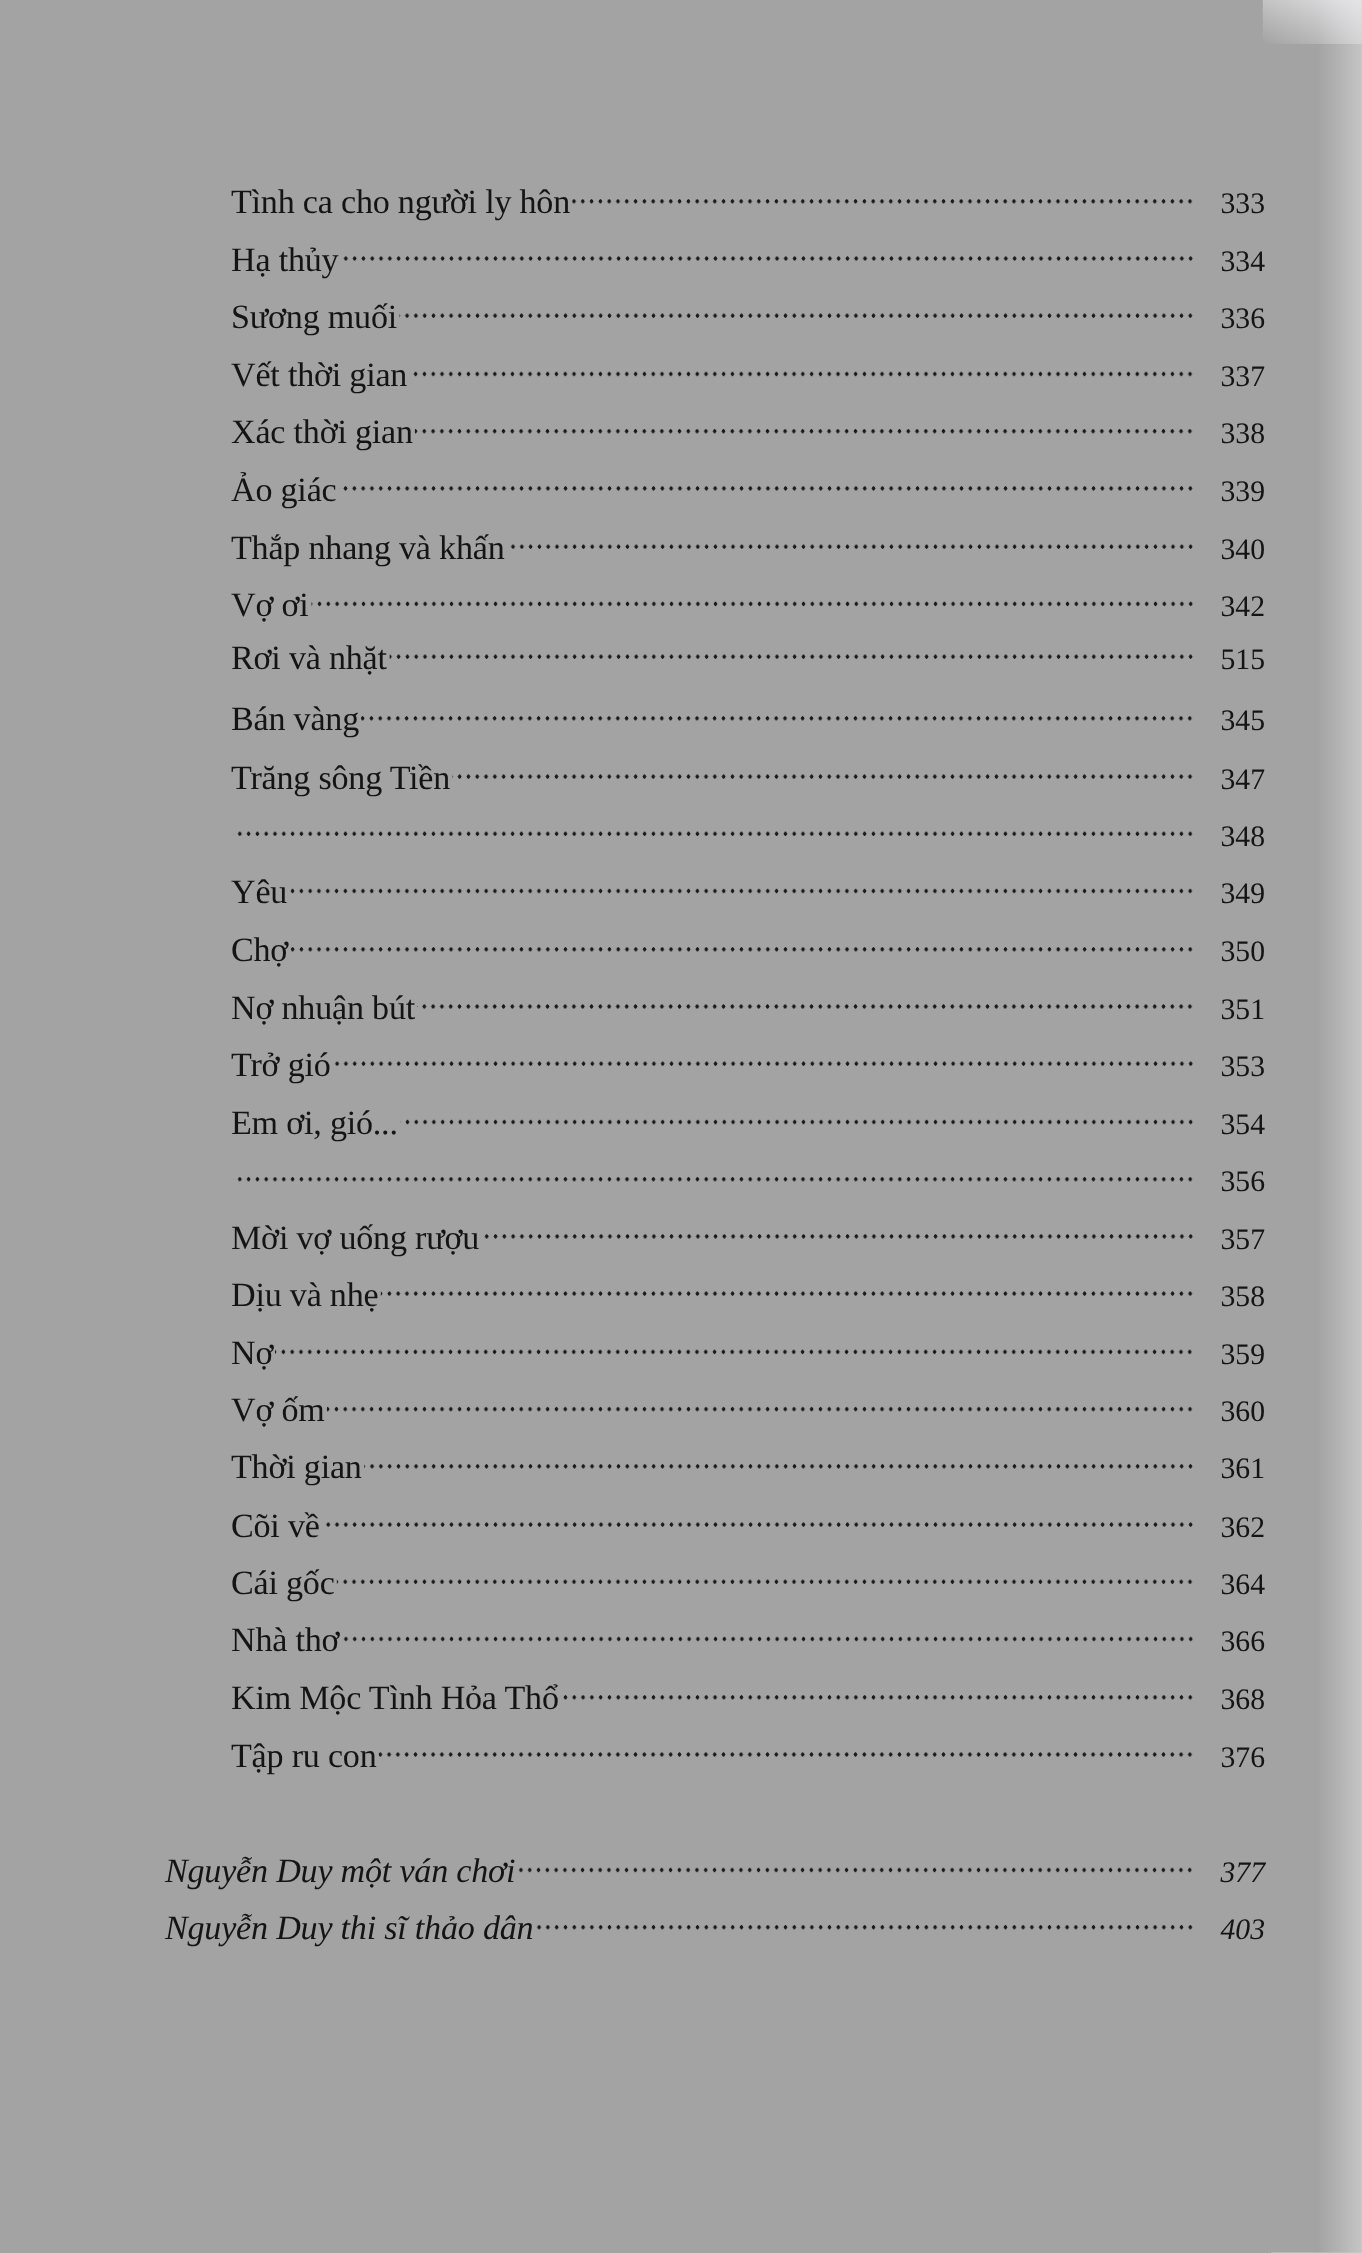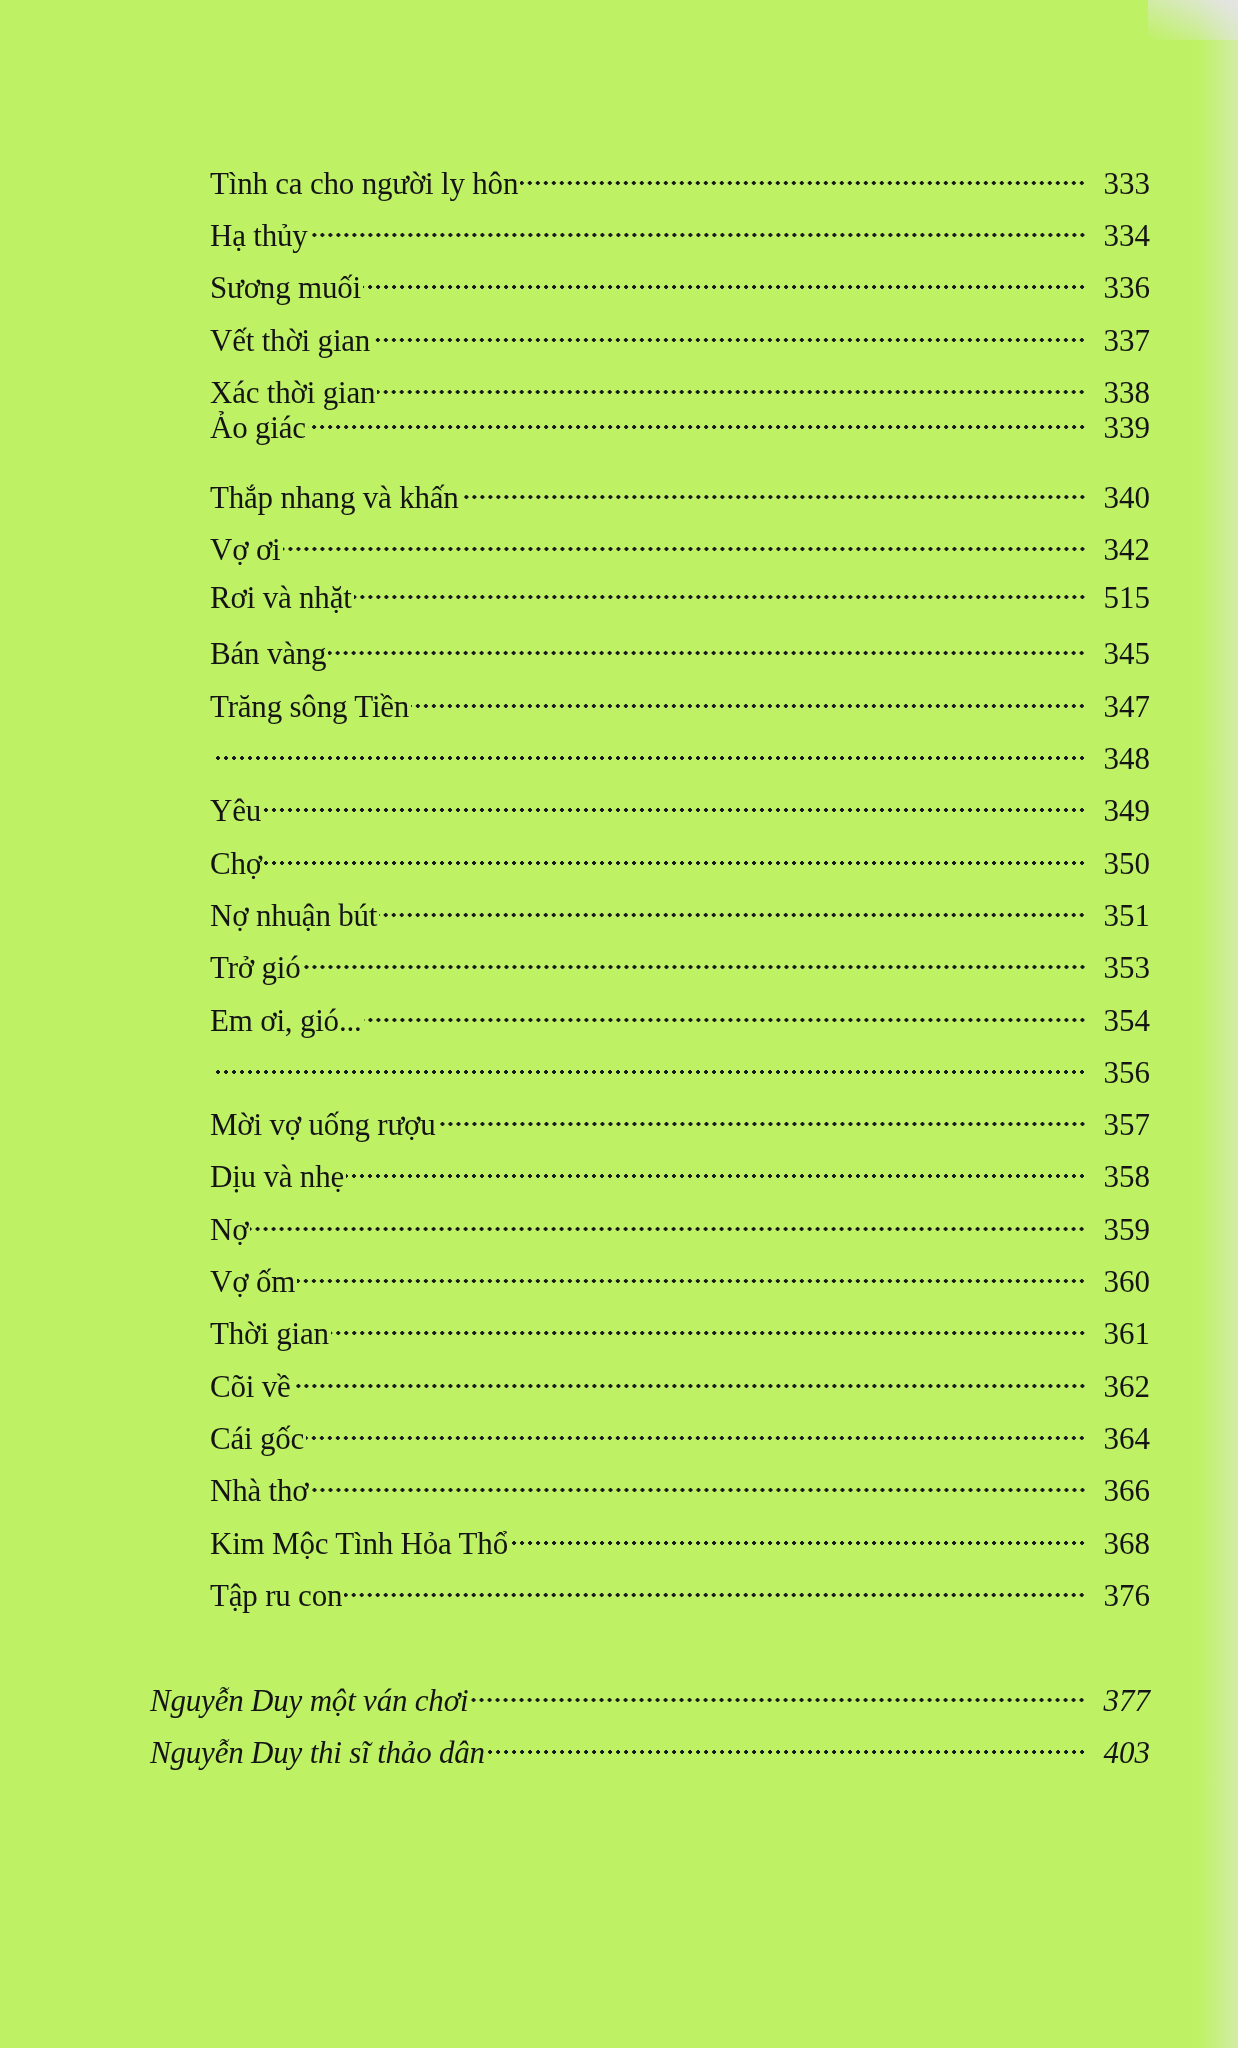--- a/index.html
+++ b/index.html
@@ -12,21 +12,21 @@
       height: 2048px;
       position: relative;
       overflow: hidden;
       font-family: "Liberation Serif", "DejaVu Serif", serif;
       color: #141414;
     }
     .page {
       position: absolute;
       left: 0; top: 0;
       width: 1238px; height: 2048px;
-      background: #bef264;
+      background: #a3a3a3;
     }
     .page-edge-shadow {
       position: absolute;
       right: 0; top: 0;
       width: 40px; height: 2048px;
       background: linear-gradient(to right, rgba(255,255,255,0), rgba(230,230,232,0.5));
     }
     .page-corner {
       position: absolute;
       right: 0; top: 0;
@@ -73,21 +73,21 @@
       left: 0; right: 0;
       bottom: 9px;
       height: 4px;
       background-image: radial-gradient(circle, #1a1a1a 1.6px, transparent 1.9px);
       background-size: 8px 4px;
       background-repeat: repeat-x;
       background-position: right center;
     }
     .toc-page {
       flex: 0 0 auto;
-      font-size: 31px;
+      font-size: 27px;
       text-align: right;
       min-width: 62px;
     }
   </style>
 </head>
 <body>
 
 <div class="page">
   <div class="page-edge-shadow"></div>
   <div class="page-corner"></div>
@@ -112,21 +112,21 @@
     <div class="toc-row sub" style="top:307px">
       <span class="toc-title">Vết thời gian</span>
       <span class="toc-leader"></span>
       <span class="toc-page">337</span>
     </div>
     <div class="toc-row sub" style="top:359px">
       <span class="toc-title">Xác thời gian</span>
       <span class="toc-leader"></span>
       <span class="toc-page">338</span>
     </div>
-    <div class="toc-row sub" style="top:394px">
+    <div class="toc-row sub" style="top:411px">
       <span class="toc-title">Ảo giác</span>
       <span class="toc-leader"></span>
       <span class="toc-page">339</span>
     </div>
     <div class="toc-row sub" style="top:464px">
       <span class="toc-title">Thắp nhang và khấn</span>
       <span class="toc-leader"></span>
       <span class="toc-page">340</span>
     </div>
     <div class="toc-row sub" style="top:516px">

